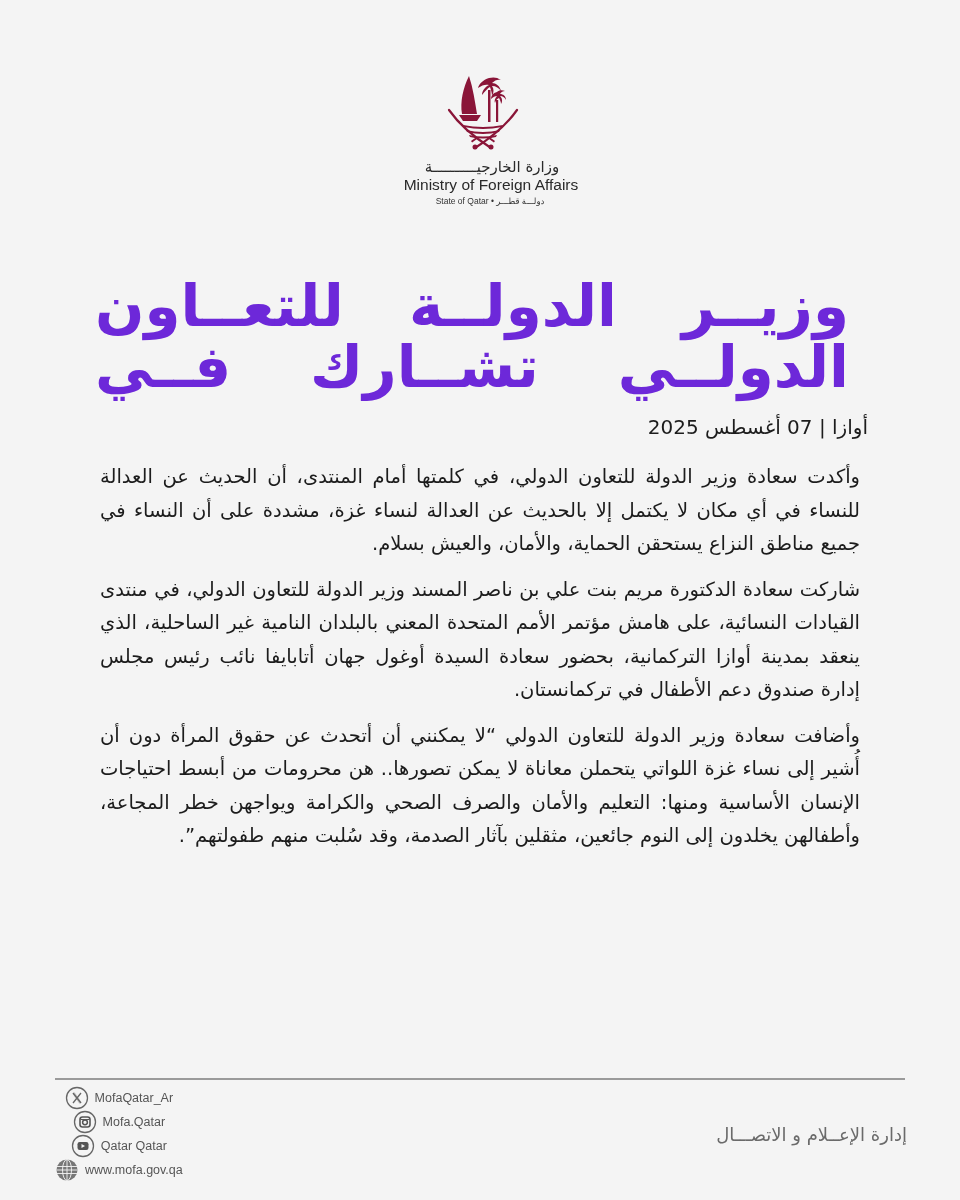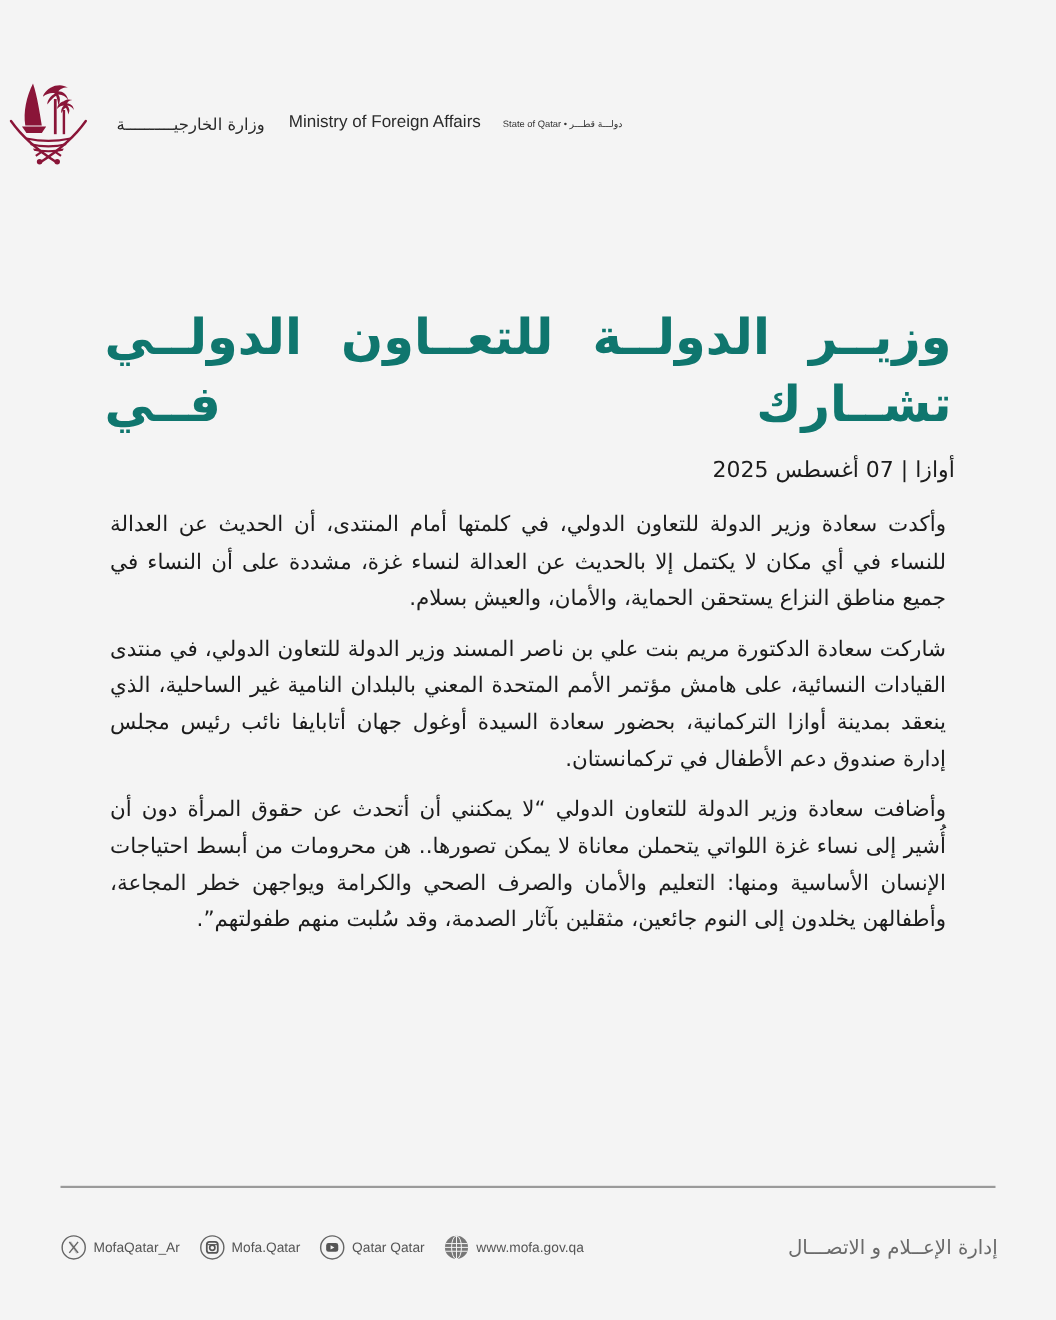--- a/index.html
+++ b/index.html
@@ -6,43 +6,43 @@
   body {
     width: 960px; height: 1200px;
     background: #f4f4f4;
     font-family: "DejaVu Sans", sans-serif;
     position: relative;
     overflow: hidden;
     color: #1c1c1c;
   }
   .logo {
     position: absolute; left: 0; right: 0; top: 68px;
-    display: flex; flex-direction: row; align-items: center;
+    display: flex; flex-direction: column; align-items: center;
   }
   .emblem { width: 76px; height: 86px; margin-left: 6px; }
   .logo-ar {
     margin-top: 4px; margin-left: 24px;
     font-size: 15px; color: #2a2a2a; direction: rtl;
     letter-spacing: 0.5px;
   }
   .logo-en {
     font-family: "Liberation Sans", sans-serif;
     font-size: 15.5px; color: #2a2a2a; margin-top: 0px; margin-left: 22px;
   }
   .logo-state {
     font-family: "Liberation Sans", sans-serif;
     font-size: 8.5px; color: #333; margin-top: 2px; margin-left: 20px;
   }
   .title {
-    position: absolute; left: 95px; right: 95px; top: 276px;
+    position: absolute; left: 95px; right: 111px; top: 276px;
     direction: rtl; text-align: justify; text-align-last: justify;
     font-family: "DejaVu Sans", sans-serif;
     font-weight: bold;
-    font-size: 45px; line-height: 61px;
-    color: #0f766e;
+    font-size: 58px; line-height: 61px;
+    color: #6d28d9;
   }
   .title div { text-align: justify; text-align-last: justify; }
   .dateline {
     position: absolute; right: 92px; top: 415px;
     direction: rtl; font-size: 20px; color: #1c1c1c;
   }
   .body {
     position: absolute; left: 100px; right: 100px; top: 460px;
     direction: rtl;
     font-size: 19.5px; line-height: 33.5px;
@@ -50,21 +50,21 @@
   }
   .body p { margin: 0 0 12px 0; text-align: justify; }
   .divider {
     position: absolute; left: 55px; width: 850px; top: 1078px;
     height: 2px; background: #9a9a9a;
   }
   .footer {
     position: absolute; left: 55px; right: 55px; top: 1119px; height: 30px;
     display: flex; align-items: center; justify-content: space-between;
   }
-  .socials { display: flex; align-items: center; direction: ltr; }
+  .socials { display: flex; align-items: center; direction: ltr; flex-direction: column; }
   .social {
     display: flex; align-items: center; margin-right: 17px;
     font-family: "Liberation Sans", sans-serif; font-size: 12.5px; color: #555;
     text-decoration: none;
   }
   .social svg { width: 24px; height: 24px; margin-right: 6px; }
   .dept {
     direction: rtl; font-size: 18px; color: #6a6a6a; margin-right: -2px; margin-left: 45px;
   }
 </style>

